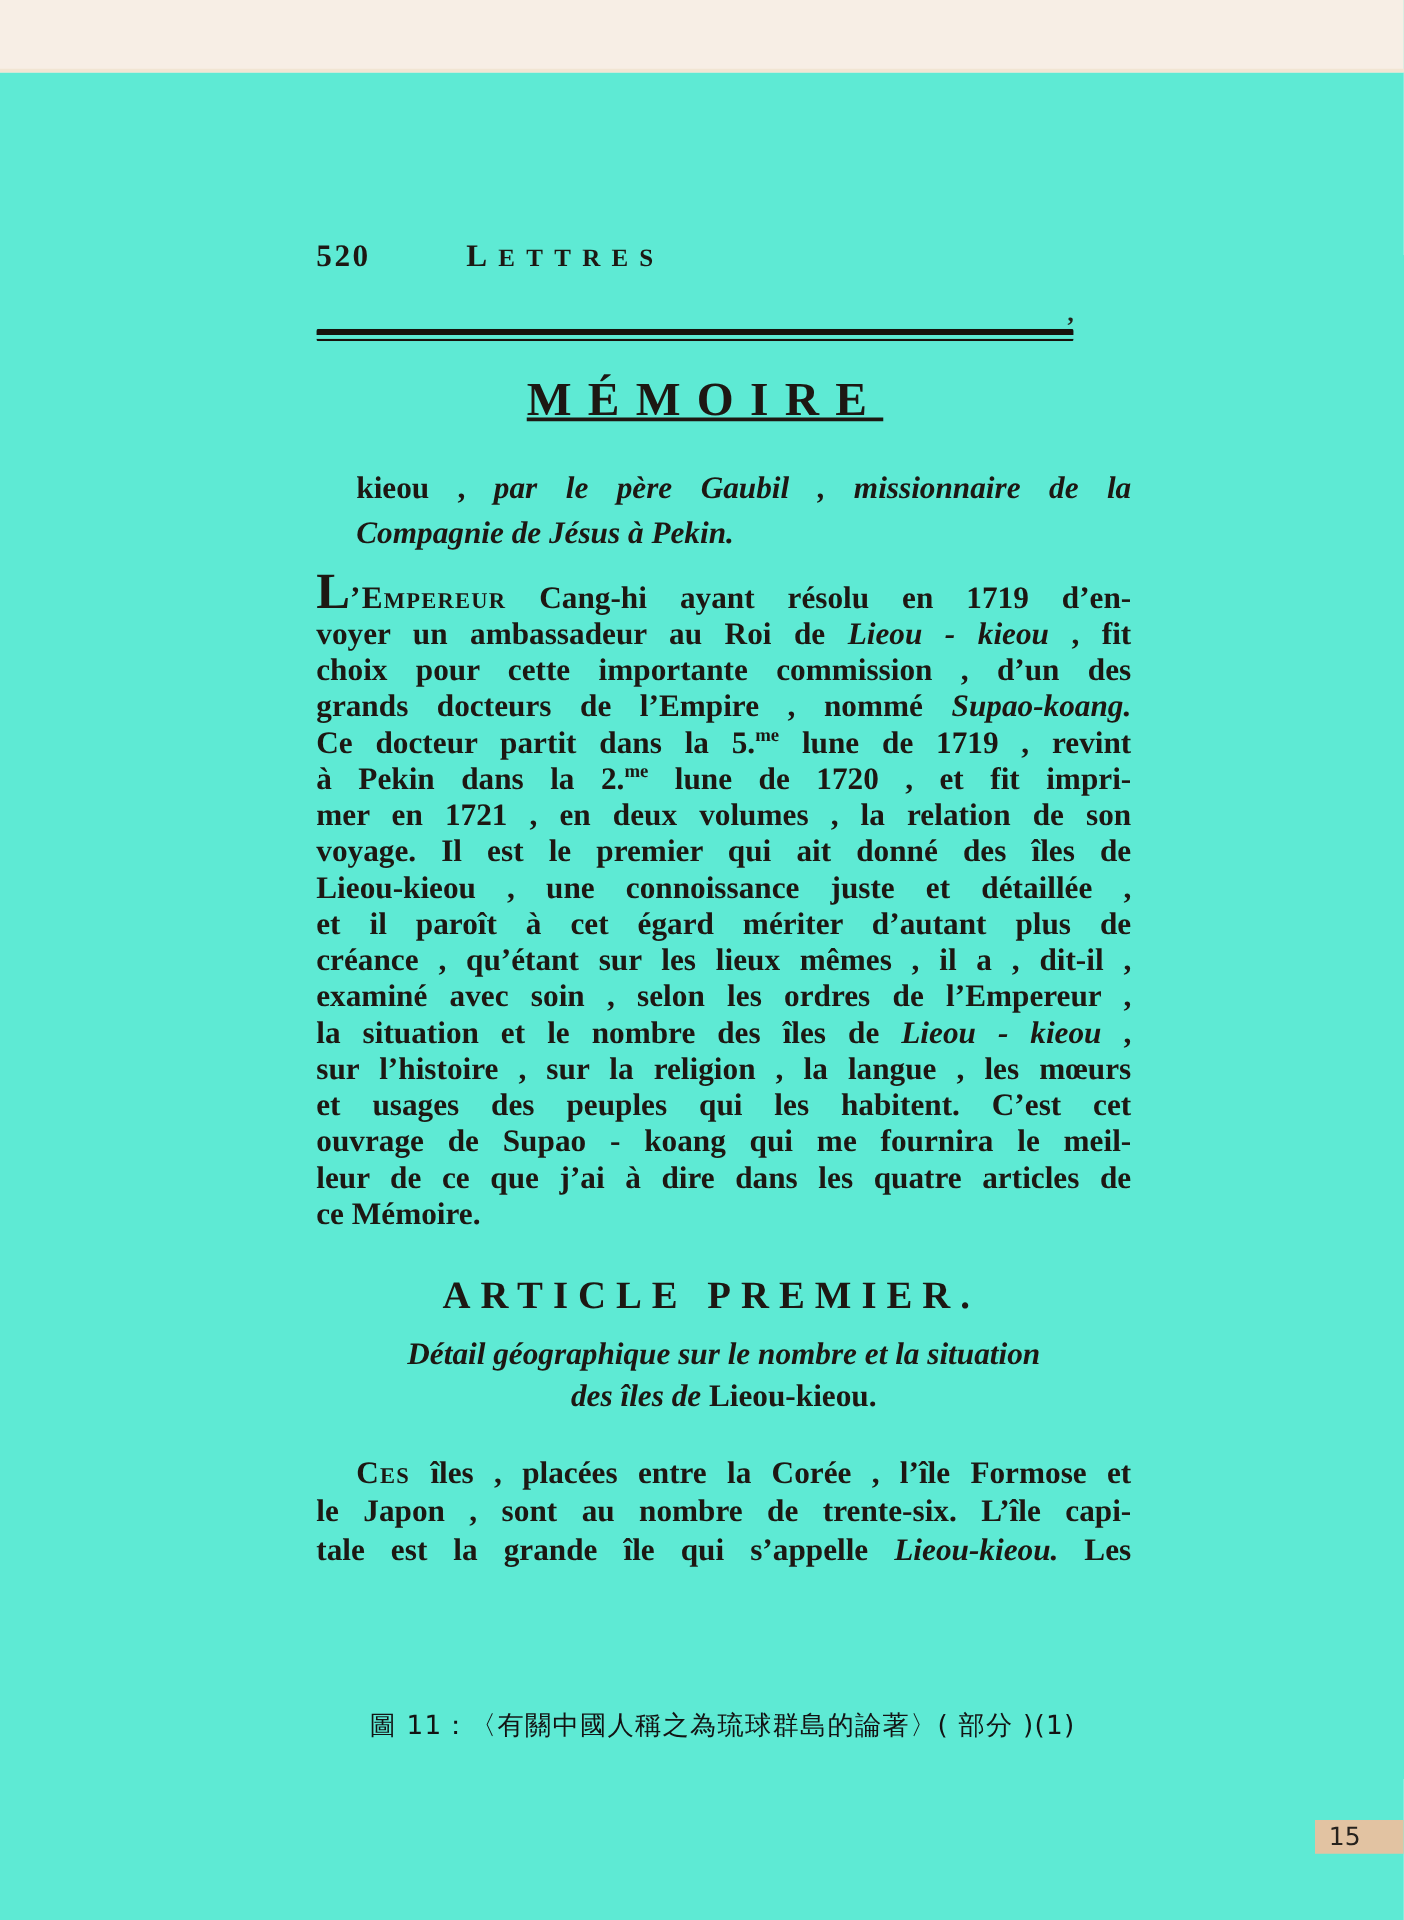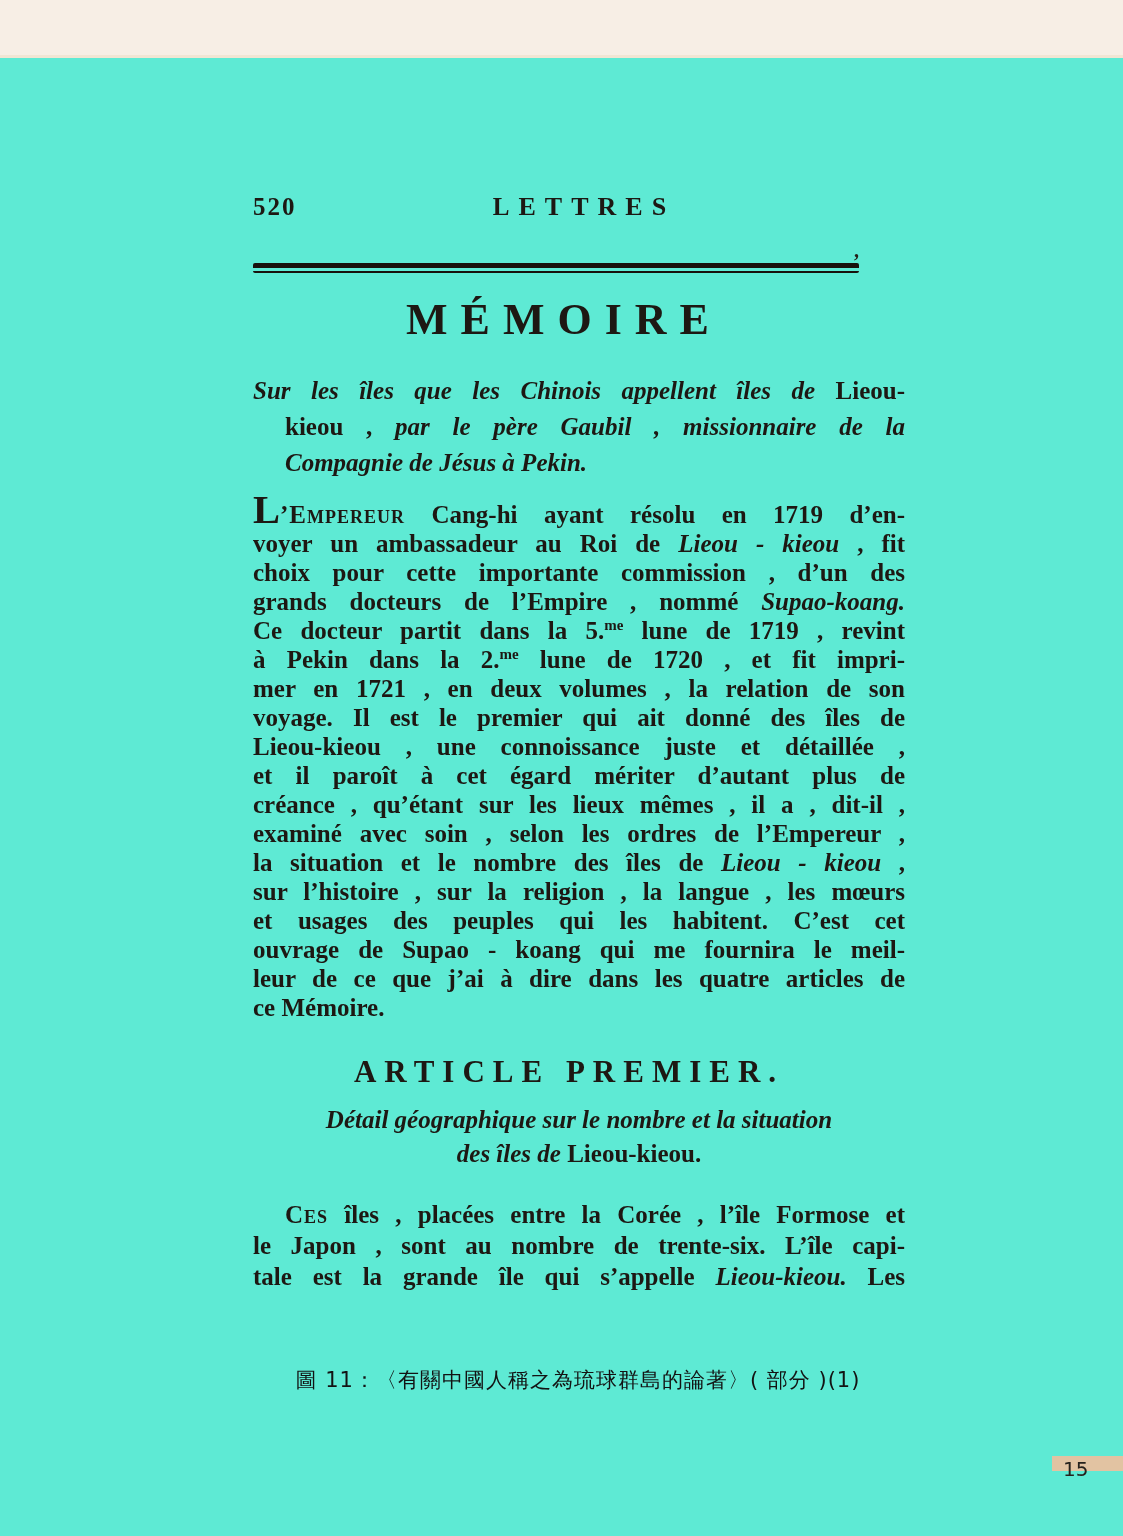--- a/index.html
+++ b/index.html
@@ -36,22 +36,22 @@
     display: flex;
     align-items: baseline;
     height: 30px;
     font-size: 25px;
     letter-spacing: 1px;
   }
   .folio { width: 120px; letter-spacing: 2px; }
   .running-head {
     display: inline-block;
     flex: 1;
-    text-align: center;
-    font-size: 26px;
+    text-align: left;
+    font-size: 20px;
     letter-spacing: 9px;
     padding-right: 110px;
   }
   .running-head::first-letter { font-size: 25px; }
 
   .double-rule {
     margin-top: 41px;
     width: 606px;
     height: 3px;
     border-top: 5px solid #17120c;
@@ -61,26 +61,27 @@
   .rule-artifact {
     position: absolute;
     left: 600px;
     top: 58px;
     font-size: 20px;
     color: #241f18;
   }
 
   .memoire {
     margin: 25px 0 0 0;
-    font-size: 44px;
+    font-size: 38px;
     font-weight: 700;
     line-height: 44px;
     text-align: center;
     letter-spacing: 13px;
     padding-right: 30px;
+    text-decoration: underline;
   }
 
   .block { display: block; }
   .subtitle   { margin-top: 31px; font-size: 25px; line-height: 36px; }
   .para1      { margin-top: 19px; font-size: 25px; line-height: 29px; }
   .article    {
     margin: 33px 0 0 0;
     font-size: 31px;
     line-height: 33px;
     font-weight: 700;
@@ -115,21 +116,21 @@
     letter-spacing: 1px;
     color: #131313;
   }
 
   
   .page-badge {
     position: absolute;
     left: 1052px;
     top: 1456px;
     width: 71px;
-    height: 15px;
+    height: 27px;
     background: #e2c3a2;
     font-family: "DejaVu Sans", sans-serif;
     font-weight: 400;
     font-size: 20px;
     line-height: 27px;
     color: #26221d;
     padding-left: 11px;
     box-sizing: border-box;
   }
 </style>
@@ -146,21 +147,20 @@
       <span class="folio">520</span>
       <span class="running-head">LETTRES</span>
     </div>
 
     <div class="double-rule"></div>
     <span class="rule-artifact">’</span>
 
     <h1 class="memoire">MÉMOIRE</h1>
 
     <div class="subtitle block">
-        <div class="ln j"><span class="i">Sur les îles que les Chinois appellent îles de </span><span>Lieou-</span></div>
         <div class="ln j ind"><span>kieou , </span><span class="i">par le père Gaubil , missionnaire de la</span></div>
         <div class="ln ind"><span class="i">Compagnie de Jésus à Pekin.</span></div>
       </div>
 
     <div class="para1 block">
         <div class="ln j"><span class="big">L</span><span class="sc">’Empereur</span><span> Cang-hi ayant résolu en 1719 d’en-</span></div>
         <div class="ln j"><span>voyer un ambassadeur au Roi de </span><span class="i">Lieou - kieou</span><span> , fit</span></div>
         <div class="ln j"><span>choix pour cette importante commission , d’un des</span></div>
         <div class="ln j"><span>grands docteurs de l’Empire , nommé </span><span class="i">Supao-koang.</span></div>
         <div class="ln j"><span>Ce docteur partit dans la 5.</span><span class="sup">me</span><span> lune de 1719 , revint</span></div>

